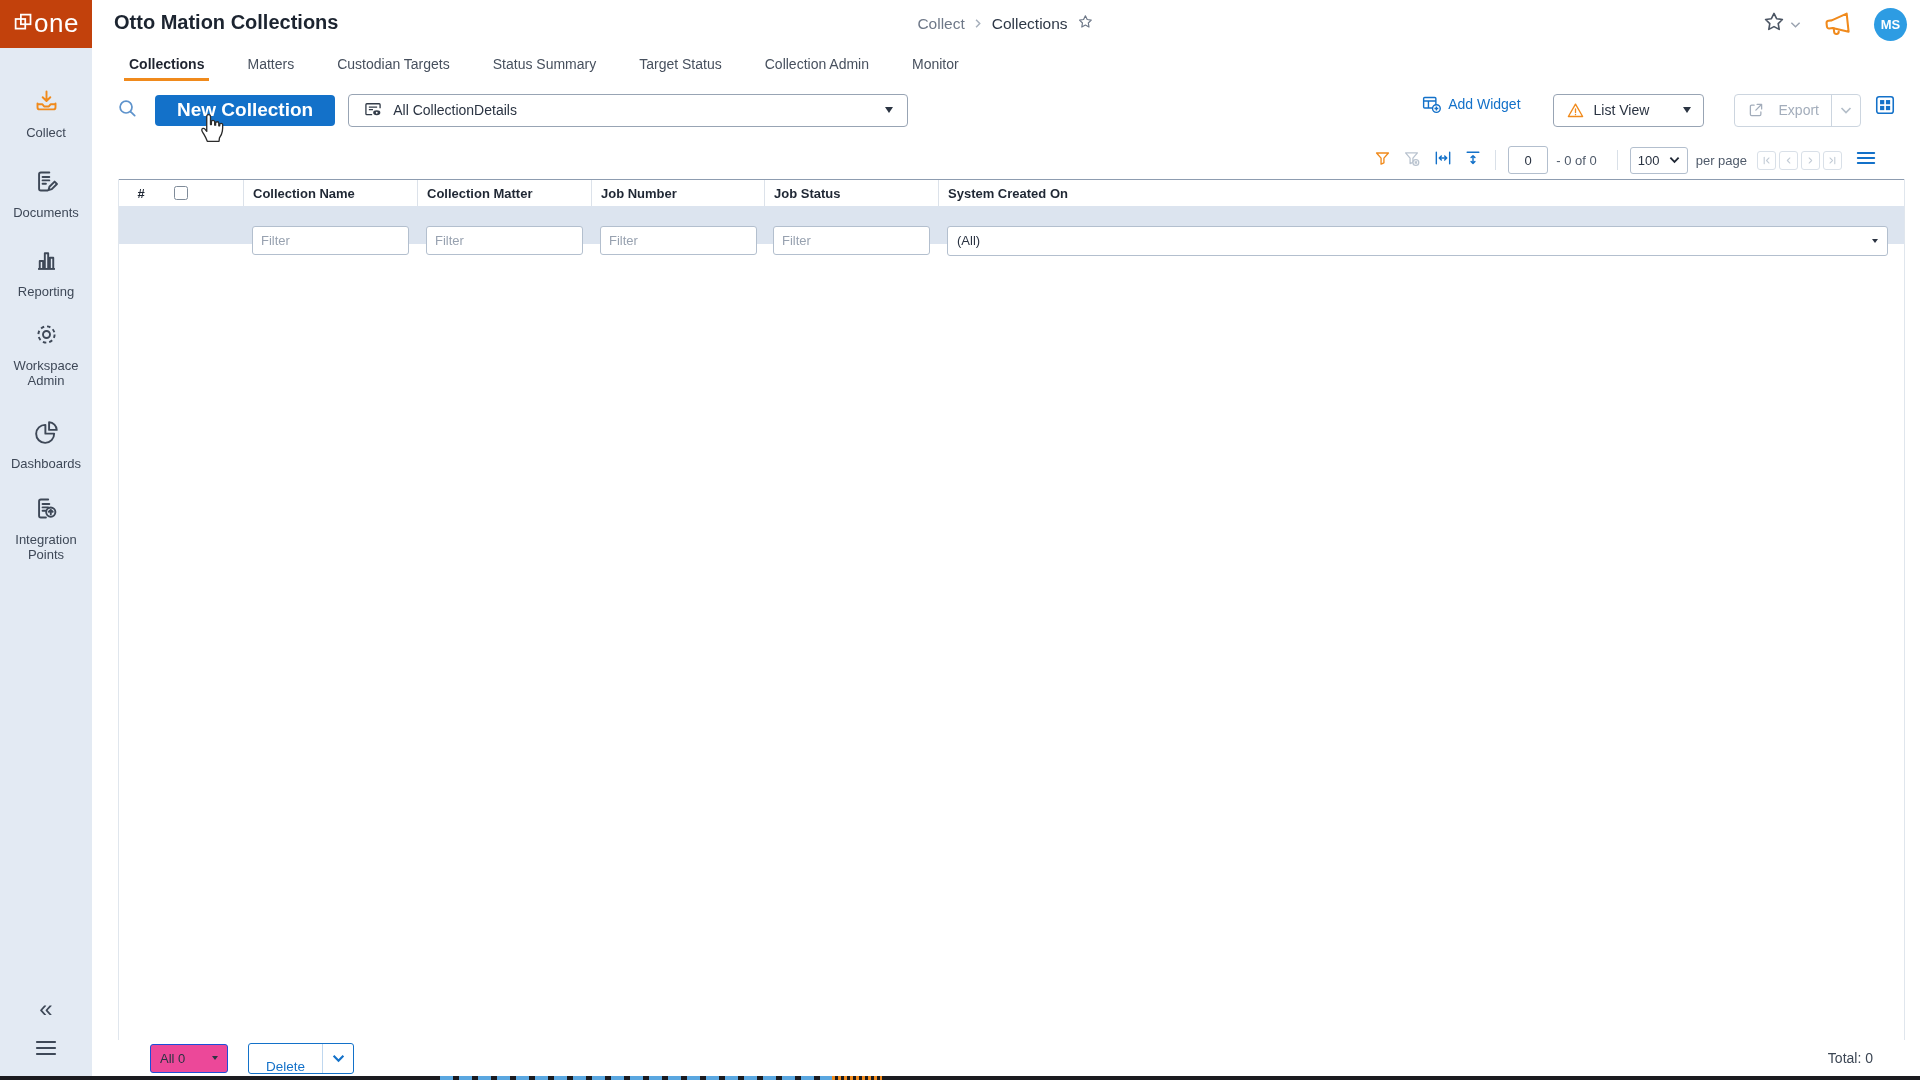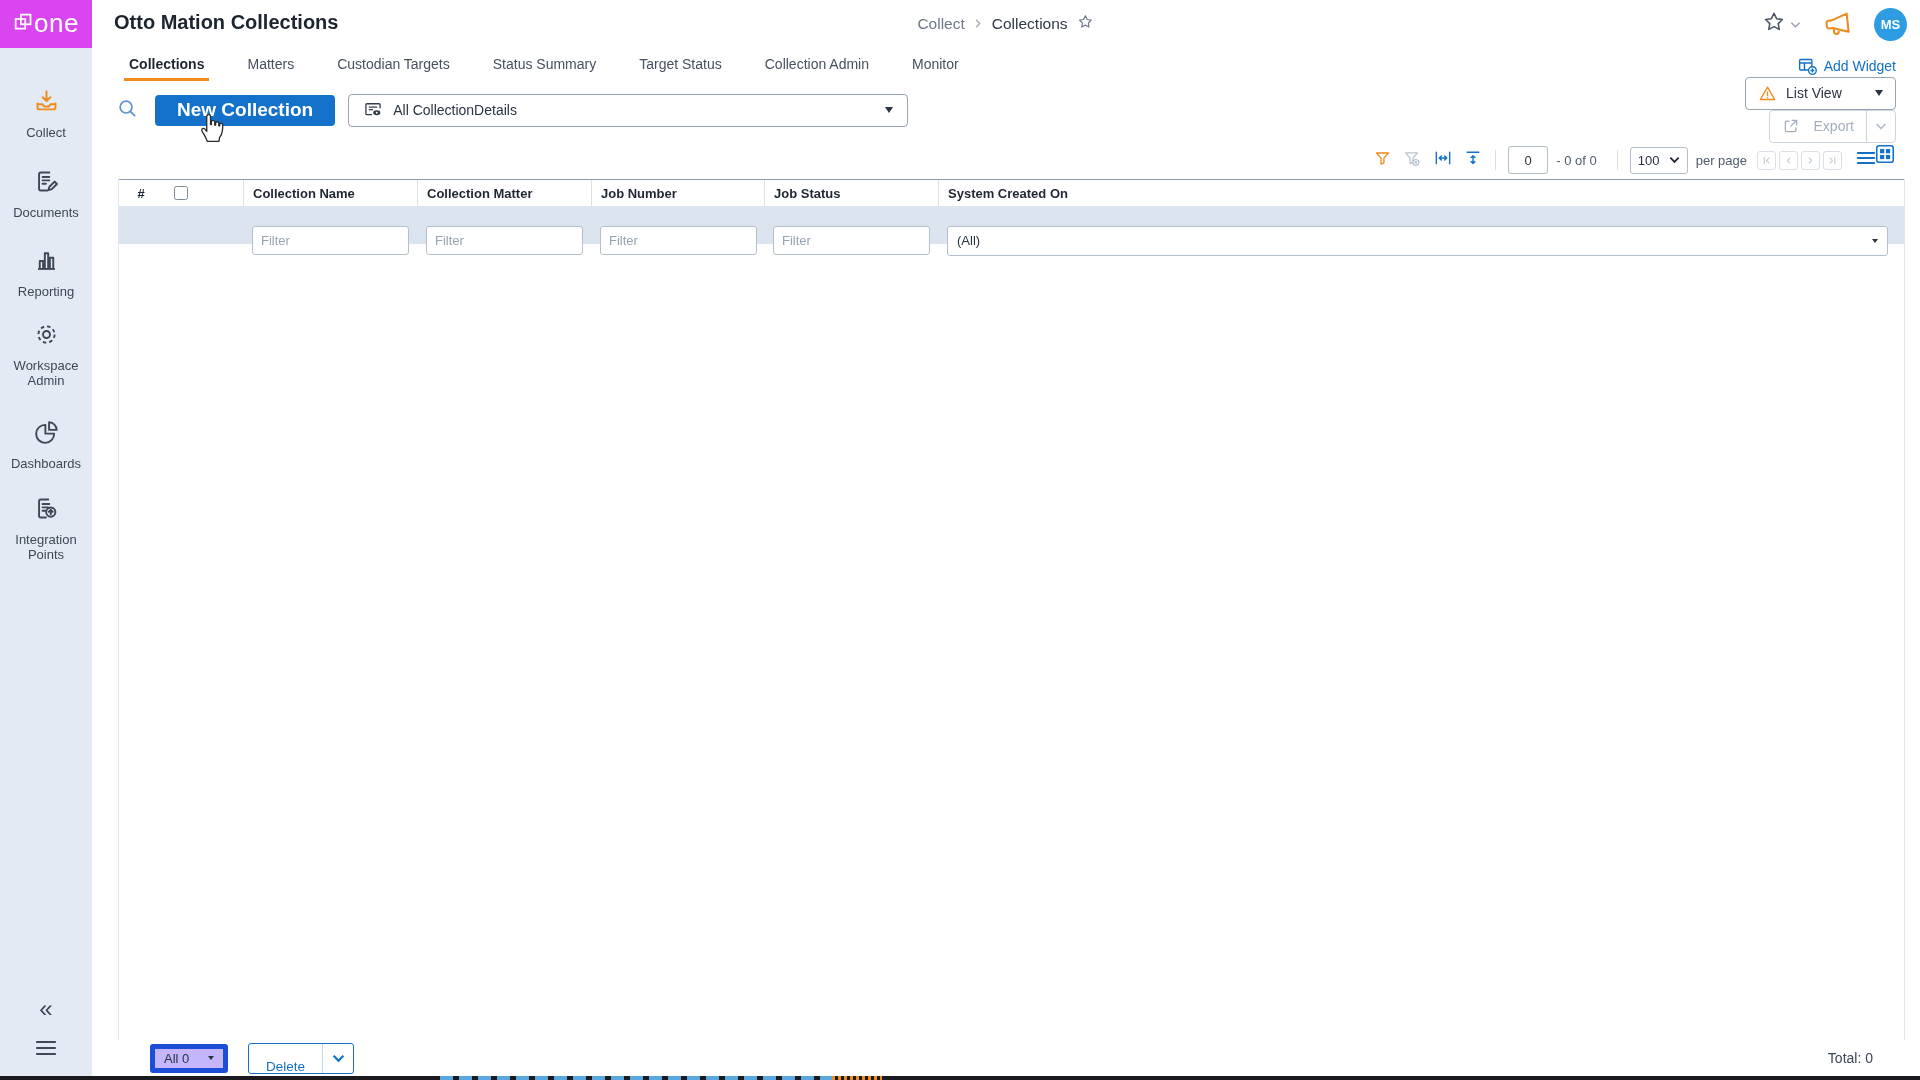--- a/index.html
+++ b/index.html
@@ -1,21 +1,21 @@
 <!DOCTYPE html>
 <html><head>
 <meta charset="utf-8">
 <style>
   * { margin:0; padding:0; box-sizing:border-box; }
   body { background:#fff; font-family:"Liberation Sans", sans-serif; }
   .app { position:relative; width:1920px; height:1080px; background:#fff; overflow:hidden; }
 
   
   .sidebar { position:absolute; left:0; top:0; width:92px; height:1080px; background:#E3EAF3; }
-  .logo { width:92px; height:48px; background:#d946ef; display:flex; align-items:center; justify-content:center; gap:0; color:#fff; cursor:pointer; }
+  .logo { width:92px; height:48px; background:#c2410c; display:flex; align-items:center; justify-content:center; gap:0; color:#fff; cursor:pointer; }
   .logo .one { font-size:26px; letter-spacing:0.5px; font-weight:400; line-height:1; margin-top:-3px; }
   .nav-item { position:absolute; width:92px; text-align:center; color:#3E4857; cursor:pointer; }
   .nav-item .nico { display:block; margin:0 auto; }
   .nav-item .lbl { font-size:13px; line-height:15px; margin-top:6px; padding:0 4px; }
   .nav-item svg { stroke:#3E4857; }
   .nav-item.active svg { stroke:#F08A1C; }
   .side-collapse { position:absolute; width:92px; text-align:center; color:#3E4857; font-size:24px; cursor:pointer; line-height:1; }
 
   
   .main { position:absolute; left:92px; top:0; width:1828px; height:1080px; background:#fff; }
@@ -36,21 +36,21 @@
   .tabs { display:flex; gap:33px; padding-left:32px; height:33px; align-items:flex-end; }
   .tab { font-size:14px; color:#47505E; padding:0 5px 9px 5px; cursor:pointer; white-space:nowrap; }
   .tab.active { color:#1F2430; font-weight:700; border-bottom:3px solid #F08A1C; padding-bottom:6px; }
 
   
   .toolbar { display:flex; align-items:center; height:58px; padding:0 24px; }
   .tb-search { margin-right:16px; cursor:pointer; display:flex; }
   .btn-primary { height:31px; background:#1371C9; color:#fff; border:none; border-radius:4px; font-size:19px; font-weight:600; padding:0 22px; cursor:pointer; font-family:inherit; }
   .view-select { margin-left:13px; width:560px; height:33px; border:1px solid #98A4B4; border-radius:4px; background:#fff; display:flex; align-items:center; padding:0 14px; gap:10px; cursor:pointer; }
   .view-select .vtext { flex:1; font-size:14px; color:#2A3342; }
-  .tb-right { margin-left:auto; display:flex; align-items:flex-end;flex-direction:column; }
+  .tb-right { margin-left:auto; display:flex; align-items:flex-start; }
   .addwidget { display:flex; align-items:center; gap:6px; color:#1371C9; font-size:14px; cursor:pointer; }
   .listview { margin-left:32px; width:151px; height:33px; border:1px solid #98A4B4; border-radius:4px; display:flex; align-items:center; padding:12px 12px; gap:9px; cursor:pointer; background:#fff; }
   .listview .vtext { flex:1; font-size:14px; color:#2A3342; }
   .export { margin-left:30px; height:33px; border:1px solid #CCD5DF; border-radius:4px; background:#fff; display:flex; align-items:stretch; color:#A3ADBB; }
   .export .exmain { display:flex; align-items:center; gap:14px; padding:0 12px; font-size:14px; cursor:pointer; }
   .export .exdrop { width:29px; border-left:1px solid #CCD5DF; display:flex; align-items:center; justify-content:center; cursor:pointer; color:#B4BEC9; }
   .appsbtn { margin-left:13px; cursor:pointer; display:flex; }
 
   
   .gridbar { display:flex; align-items:center; justify-content:flex-end; height:38px; padding-right:44px; margin-top:2px; }
@@ -76,21 +76,21 @@
   .cb { width:14px; height:14px; border:1.5px solid #7F8B99; border-radius:2.5px; background:#fff; cursor:pointer; }
   .filters { display:flex; height:38px; background:#DCE4EF; align-items:center; }
   .fcell { padding-left:9px; display:flex; align-items:center; height:100%;margin-top:31px; }
   .fcell input { width:157px; height:29px; border:1px solid #B3BFCE; border-radius:3px; padding:0 8px; font-size:13px; color:#2A3342; outline:none; font-family:inherit; background:#fff; }
   .fcell input::placeholder { color:#98A2B0; }
   .all-select { width:calc(100% - 16px); height:30px; border:1px solid #B3BFCE; border-radius:3px; background:#fff; display:flex; align-items:center; justify-content:space-between; padding:12px 9px; font-size:13px; color:#2A3342; cursor:pointer; }
   .tbody { height:796px; background:#fff; }
 
   
   .footbar { position:absolute; left:0; top:1040px; width:1828px; height:36px; background:#fff; display:flex; align-items:center; padding-left:58px; }
-  .sel-all { width:78px; height:29px; border:5px solid #1d4ed8; border-radius:3px; background:#c4b5fd; display:flex; align-items:center; justify-content:space-between; padding:0 9px; font-size:13px; color:#2A3342; cursor:pointer; }
+  .sel-all { width:78px; height:29px; border:1px solid #1d4ed8; border-radius:3px; background:#ec4899; display:flex; align-items:center; justify-content:space-between; padding:0 9px; font-size:13px; color:#2A3342; cursor:pointer; }
   .del-btn { margin-left:20px; height:31px; border:1px solid #1371C9; border-radius:3px; background:#fff; display:flex; align-items:stretch; }
   .del-main { display:flex; align-items:center; padding:0 17px; color:#1371C9; font-size:13.5px; cursor:pointer;margin-top:17px; }
   .del-drop { width:31px; border-left:1px solid #BFD7EF; display:flex; align-items:center; justify-content:center; cursor:pointer; }
   .total { margin-left:auto; padding-right:47px; font-size:14px; color:#3C4654; }
 
   
   .tri { width:0; height:0; border-left:4.5px solid transparent; border-right:4.5px solid transparent; border-top:6px solid #2B3442; }
   .tri-sm { width:0; height:0; border-left:3.5px solid transparent; border-right:3.5px solid transparent; border-top:4.5px solid #2B3442; }
 
   

